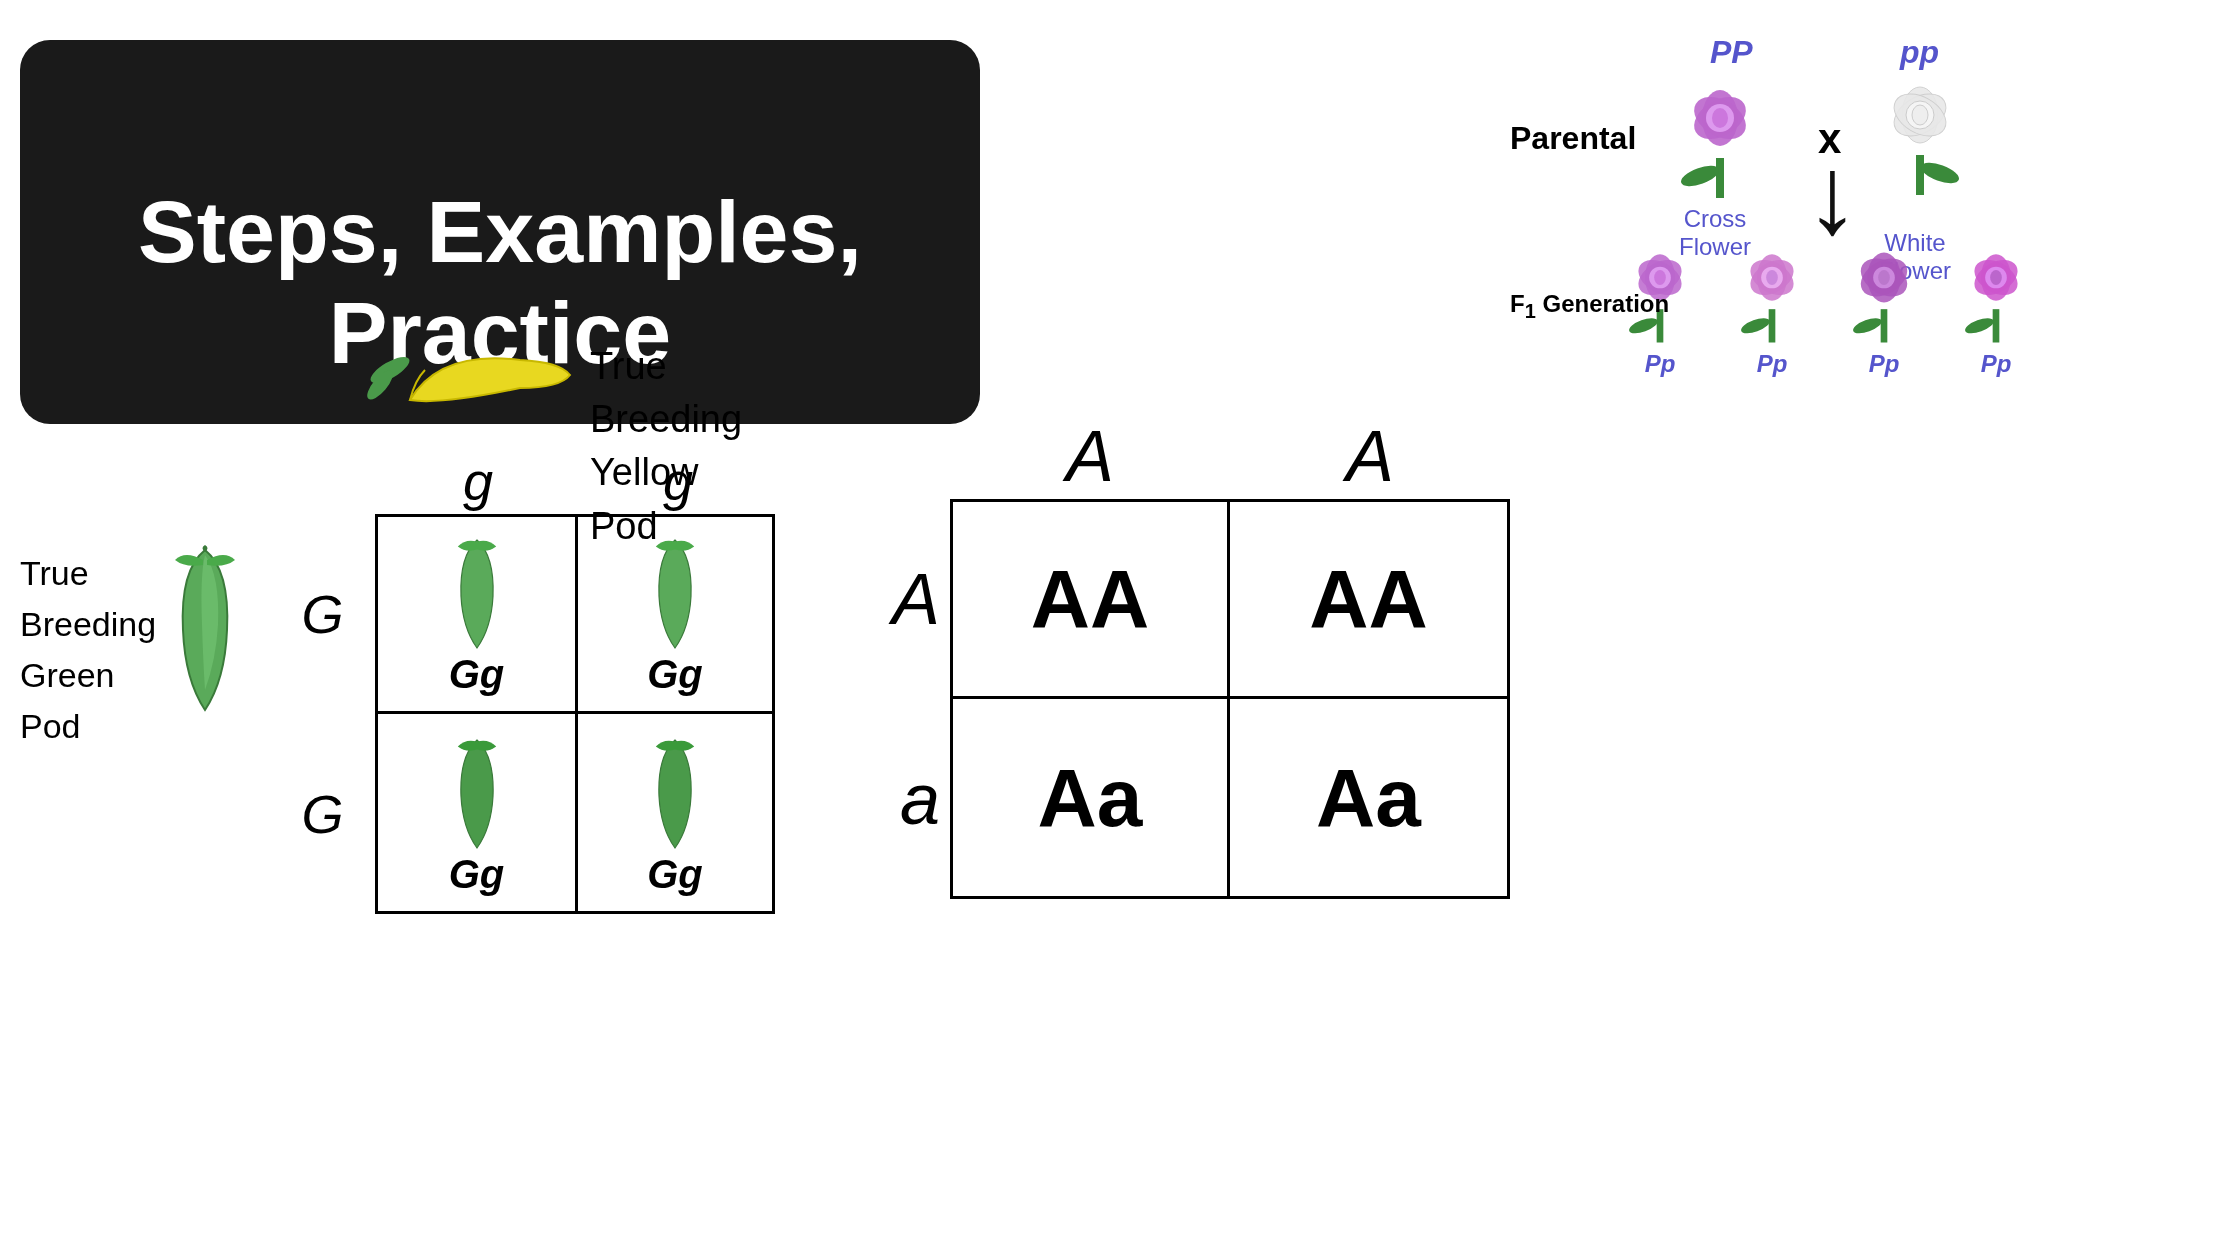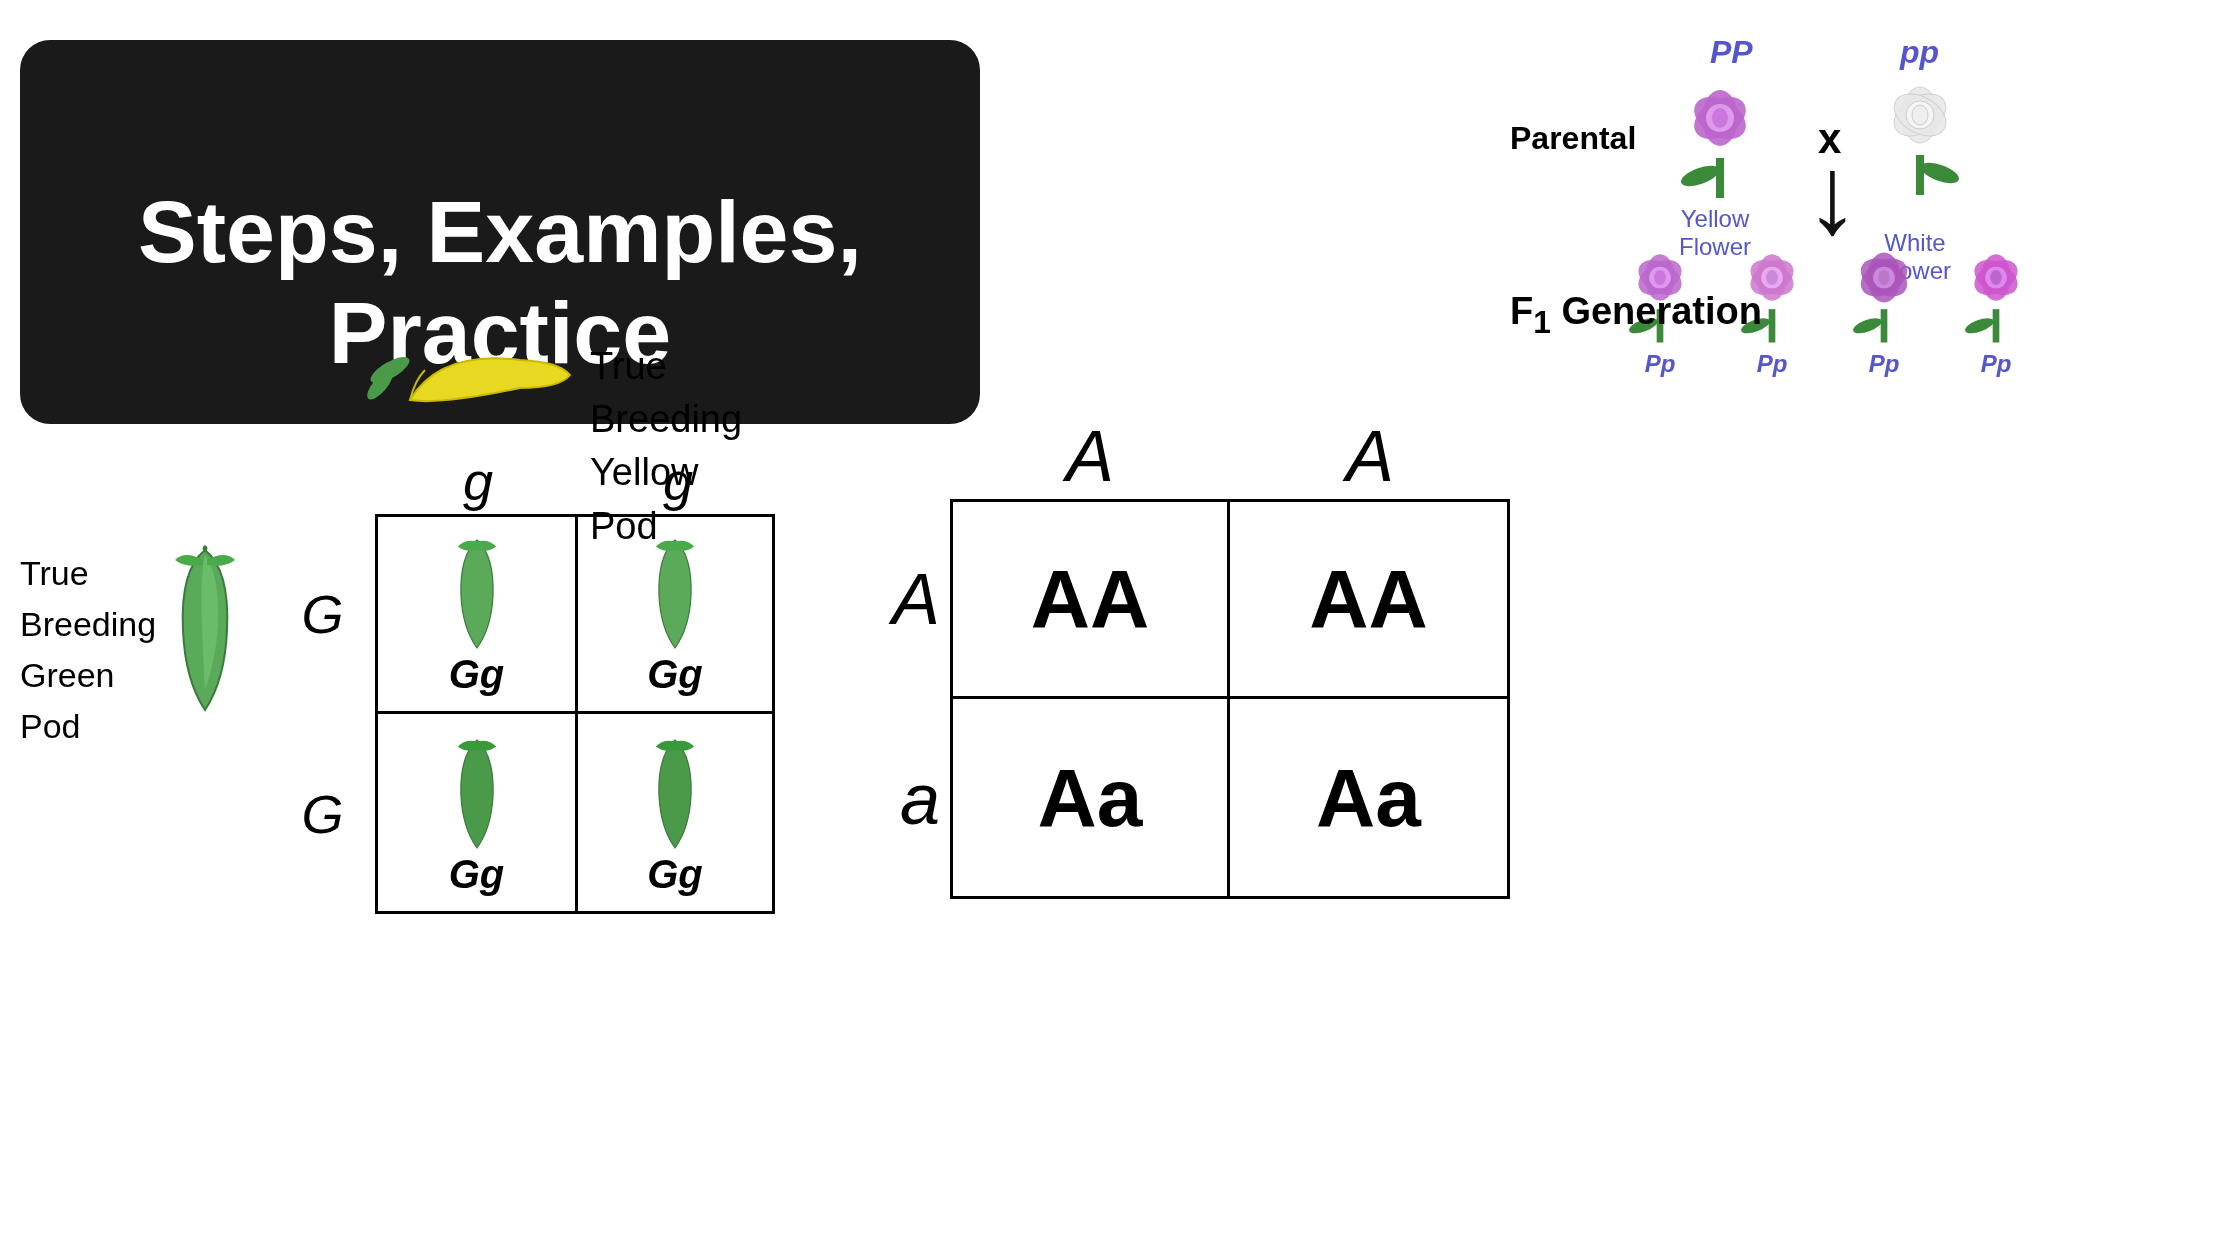--- a/index.html
+++ b/index.html
@@ -76,33 +76,33 @@
       <ellipse cx="60" cy="50" rx="18" ry="28" fill="#e8e8e8" stroke="#ccc" stroke-width="1" opacity="0.9"></ellipse>
       <ellipse cx="60" cy="50" rx="18" ry="28" fill="#e8e8e8" stroke="#ccc" stroke-width="1" opacity="0.9" transform="rotate(60 60 50)"></ellipse>
       <ellipse cx="60" cy="50" rx="18" ry="28" fill="#e8e8e8" stroke="#ccc" stroke-width="1" opacity="0.9" transform="rotate(120 60 50)"></ellipse>
 
       <circle cx="60" cy="50" r="14" fill="#f5f5f5" stroke="#ccc" stroke-width="1"></circle>
       <ellipse cx="60" cy="50" rx="8" ry="10" fill="#eeeeee" stroke="#ccc" stroke-width="1"></ellipse>
     </svg>
   </div>
 
   <div style="position:absolute; top:185px; left:140px; font-size:24px; color:#5555cc; text-align:center; width:130px;">
-    <span>Yellow Flower</span>
+    <span>Cross Flower</span>
   </div>
 
   <div style="position:absolute; top:185px; left:340px; font-size:24px; color:#5555cc; text-align:center; width:130px;margin-top:24px;">
     <span>White Flower</span>
   </div>
 
   <div style="position:absolute; top:120px; left:295px; font-size:110px; color:#111; line-height:1;">↓</div>
 </div>
 
 <div style="position:absolute; top:230px; right:50px; width:680px;">
 
-  <div style="position:absolute; top:60px; left:0; font-size:38px; font-weight:bold;text-align:right;">
+  <div style="position:absolute; top:60px; left:0; font-size:24px; font-weight:bold;text-align:right;">
     F<sub>1</sub> Generation
   </div>
 
   <div style="display:flex; gap:12px; padding-left:100px;">
 
     <div style="display:flex; flex-direction:column; align-items:center;">
       <svg width="100" height="120" viewBox="0 0 120 130">
         <rect x="56" y="88" width="8" height="40" fill="#3a8a3a"></rect>
         <ellipse cx="40" cy="108" rx="18" ry="7" fill="#3a8a3a" transform="rotate(-20 40 108)"></ellipse>
         <ellipse cx="60" cy="50" rx="18" ry="28" fill="#bb66cc" opacity="0.85"></ellipse>

